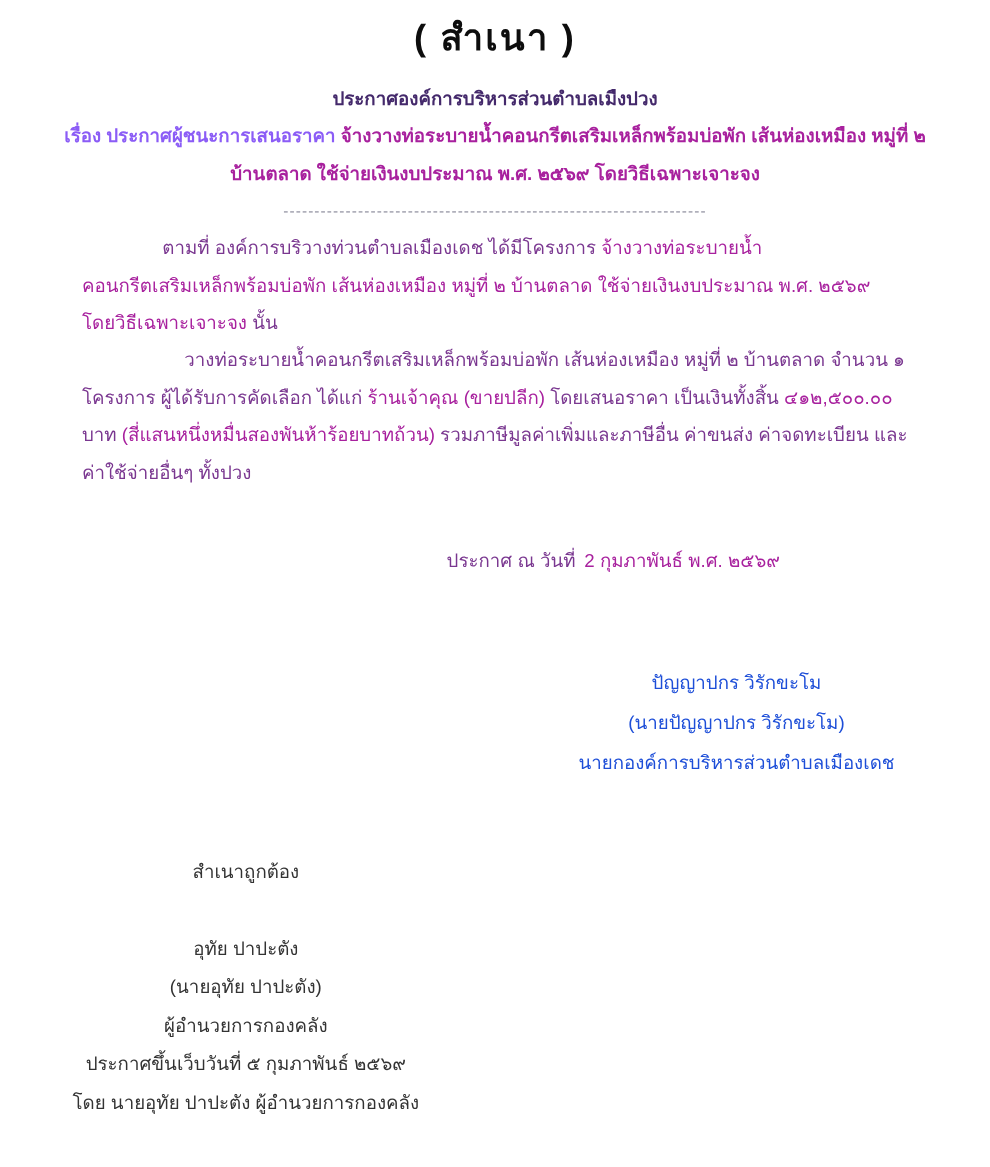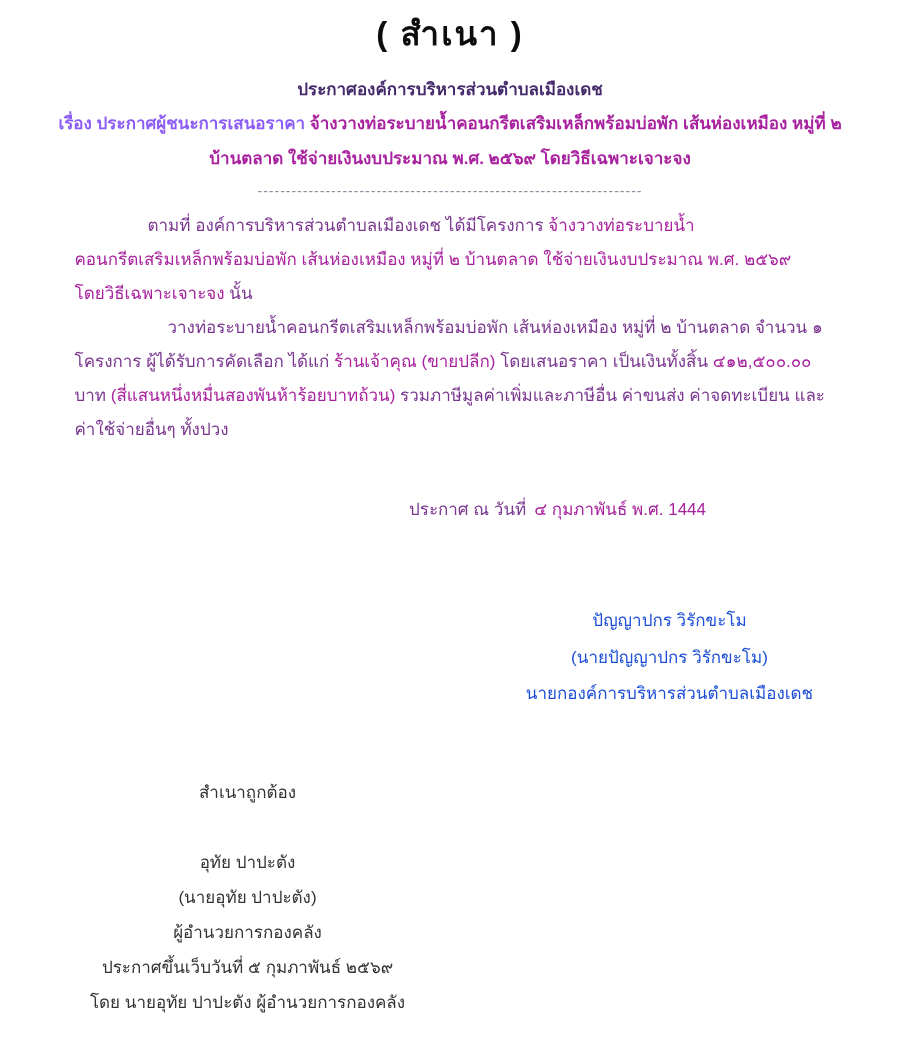--- a/index.html
+++ b/index.html
@@ -68,55 +68,55 @@
   .signature-block {
     margin-top: 76px;
     margin-left: 403px;
     width: 468px;
     text-align: center;
     line-height: 36.5px;
     color: #1d4ed8;
   }
   .certification-block {
     margin-top: 62px;
-    margin-left: 55px;
+    margin-left: 31px;
     width: 320px;
     color: #333333;
     line-height: 35px;
   }
   .cert-centered { text-align: center; }
   .cert-label { margin-bottom: 35px; }
   .cert-left { text-align: center; }
 </style>
 </head>
 <body>
 
 <div class="page">
 
   <div class="copy-title">( สำเนา )</div>
 
-  <div class="org-line">ประกาศองค์การบริหารส่วนตำบลเมืองเดช</div>
+  <div class="org-line">ประกาศองค์การบริหารส่วนตำบลเมืงปวง</div>
 
   <div class="subject-line">
     <span class="subject-label">เรื่อง ประกาศผู้ชนะการเสนอราคา </span><span class="magenta">จ้างวางท่อระบายน้ำคอนกรีตเสริมเหล็กพร้อมบ่อพัก เส้นห่องเหมือง หมู่ที่ ๒ บ้านตลาด ใช้จ่ายเงินงบประมาณ พ.ศ. ๒๕๖๙ โดยวิธีเฉพาะเจาะจง</span>
   </div>
 
   <div class="separator-line">--------------------------------------------------------------------</div>
 
   <div class="body-text">
     <span class="para-1">
-      <span class="purple">ตามที่ องค์การบริหารส่วนตำบลเมืองเดช ได้มีโครงการ </span><span class="magenta">จ้างวางท่อระบายน้ำคอนกรีตเสริมเหล็กพร้อมบ่อพัก เส้นห่องเหมือง หมู่ที่ ๒ บ้านตลาด ใช้จ่ายเงินงบประมาณ พ.ศ. ๒๕๖๙ โดยวิธีเฉพาะเจาะจง</span><span class="purple"> นั้น</span>
+      <span class="purple">ตามที่ องค์การบริวางท่วนตำบลเมืองเดช ได้มีโครงการ </span><span class="magenta">จ้างวางท่อระบายน้ำคอนกรีตเสริมเหล็กพร้อมบ่อพัก เส้นห่องเหมือง หมู่ที่ ๒ บ้านตลาด ใช้จ่ายเงินงบประมาณ พ.ศ. ๒๕๖๙ โดยวิธีเฉพาะเจาะจง</span><span class="purple"> นั้น</span>
     </span>
     <span class="para-2">
       <span class="purple">วางท่อระบายน้ำคอนกรีตเสริมเหล็กพร้อมบ่อพัก เส้นห่องเหมือง หมู่ที่ ๒ บ้านตลาด จำนวน ๑ โครงการ ผู้ได้รับการคัดเลือก ได้แก่ </span><span class="magenta">ร้านเจ้าคุณ (ขายปลีก)</span><span class="purple"> โดยเสนอราคา เป็นเงินทั้งสิ้น </span><span class="magenta">๔๑๒,๕๐๐.๐๐</span><span class="purple"> บาท </span><span class="magenta">(สี่แสนหนึ่งหมื่นสองพันห้าร้อยบาทถ้วน)</span><span class="purple"> รวมภาษีมูลค่าเพิ่มและภาษีอื่น ค่าขนส่ง ค่าจดทะเบียน และค่าใช้จ่ายอื่นๆ ทั้งปวง</span>
     </span>
   </div>
 
   <div class="announce-line">
-    <span class="purple">ประกาศ ณ วันที่</span><span class="magenta announce-date">๔ กุมภาพันธ์ พ.ศ. 1444</span>
+    <span class="purple">ประกาศ ณ วันที่</span><span class="magenta announce-date">2 กุมภาพันธ์ พ.ศ. ๒๕๖๙</span>
   </div>
 
   <div class="signature-block">
     <div>ปัญญาปกร วิรักขะโม</div>
     <div>(นายปัญญาปกร วิรักขะโม)</div>
     <div>นายกองค์การบริหารส่วนตำบลเมืองเดช</div>
   </div>
 
   <div class="certification-block">
     <div class="cert-centered cert-label">สำเนาถูกต้อง</div>

